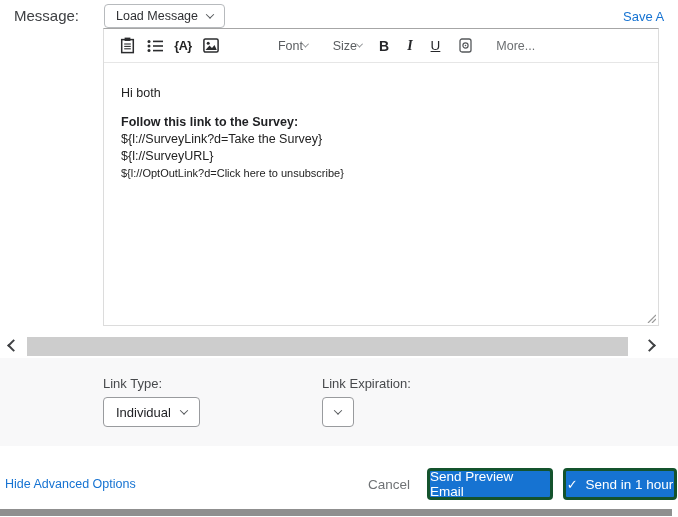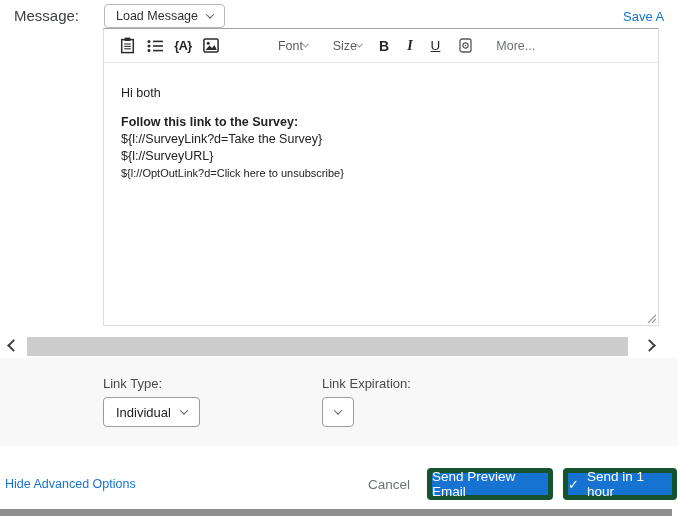--- a/index.html
+++ b/index.html
@@ -72,21 +72,21 @@
     padding:0 12px; background:#fff; border:1px solid #999b9e; border-radius:4px;
     font-size:13px; color:#212225; cursor:pointer;
   }
   .dd-type { left:103px; } .dd-exp { left:322px; }
 
   
   .hide-adv { left:5px; top:477px; font-size:12.5px; color:#1673d2; cursor:pointer; }
   .cancel { left:368px; top:477px; font-size:13.5px; color:#6f7275; cursor:pointer; }
   .btn {
     position:absolute; top:468px; height:32px; display:flex; align-items:center; justify-content:center;
-    gap:8px; background:#1673d2; border:5px solid #14532d; border-radius:4px;
+    gap:8px; background:#1673d2; border:3px solid #14532d; border-radius:4px;
     color:#fff; font-size:13.5px; cursor:pointer;
   }
   .btn-preview { left:427px; width:126px; }
   .btn-hour { left:563px; width:114px; }
   .check { font-weight:bold; font-size:13px; }
 
   .bottom-bar { left:0; top:509px; width:672px; height:7px; background:#8f8f8f; cursor:pointer; }
 
   svg { display:block; }
 </style>

